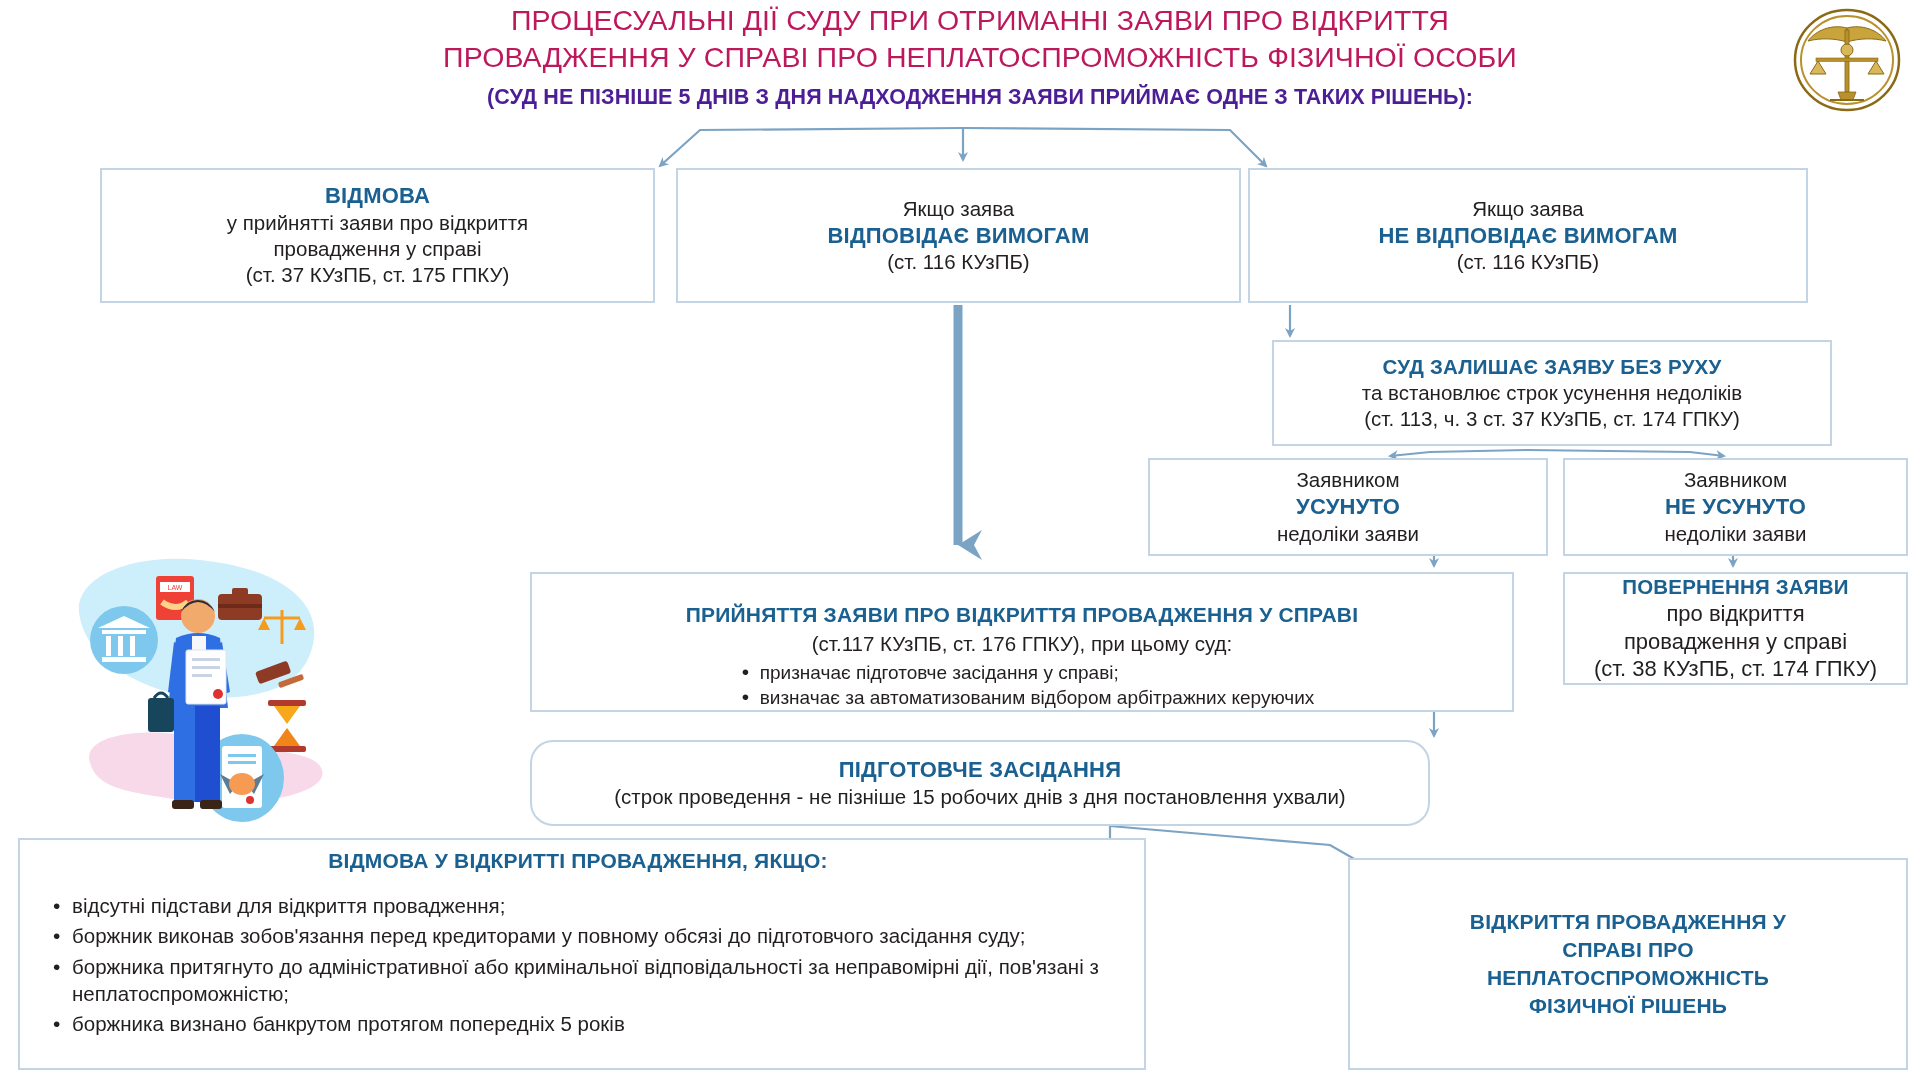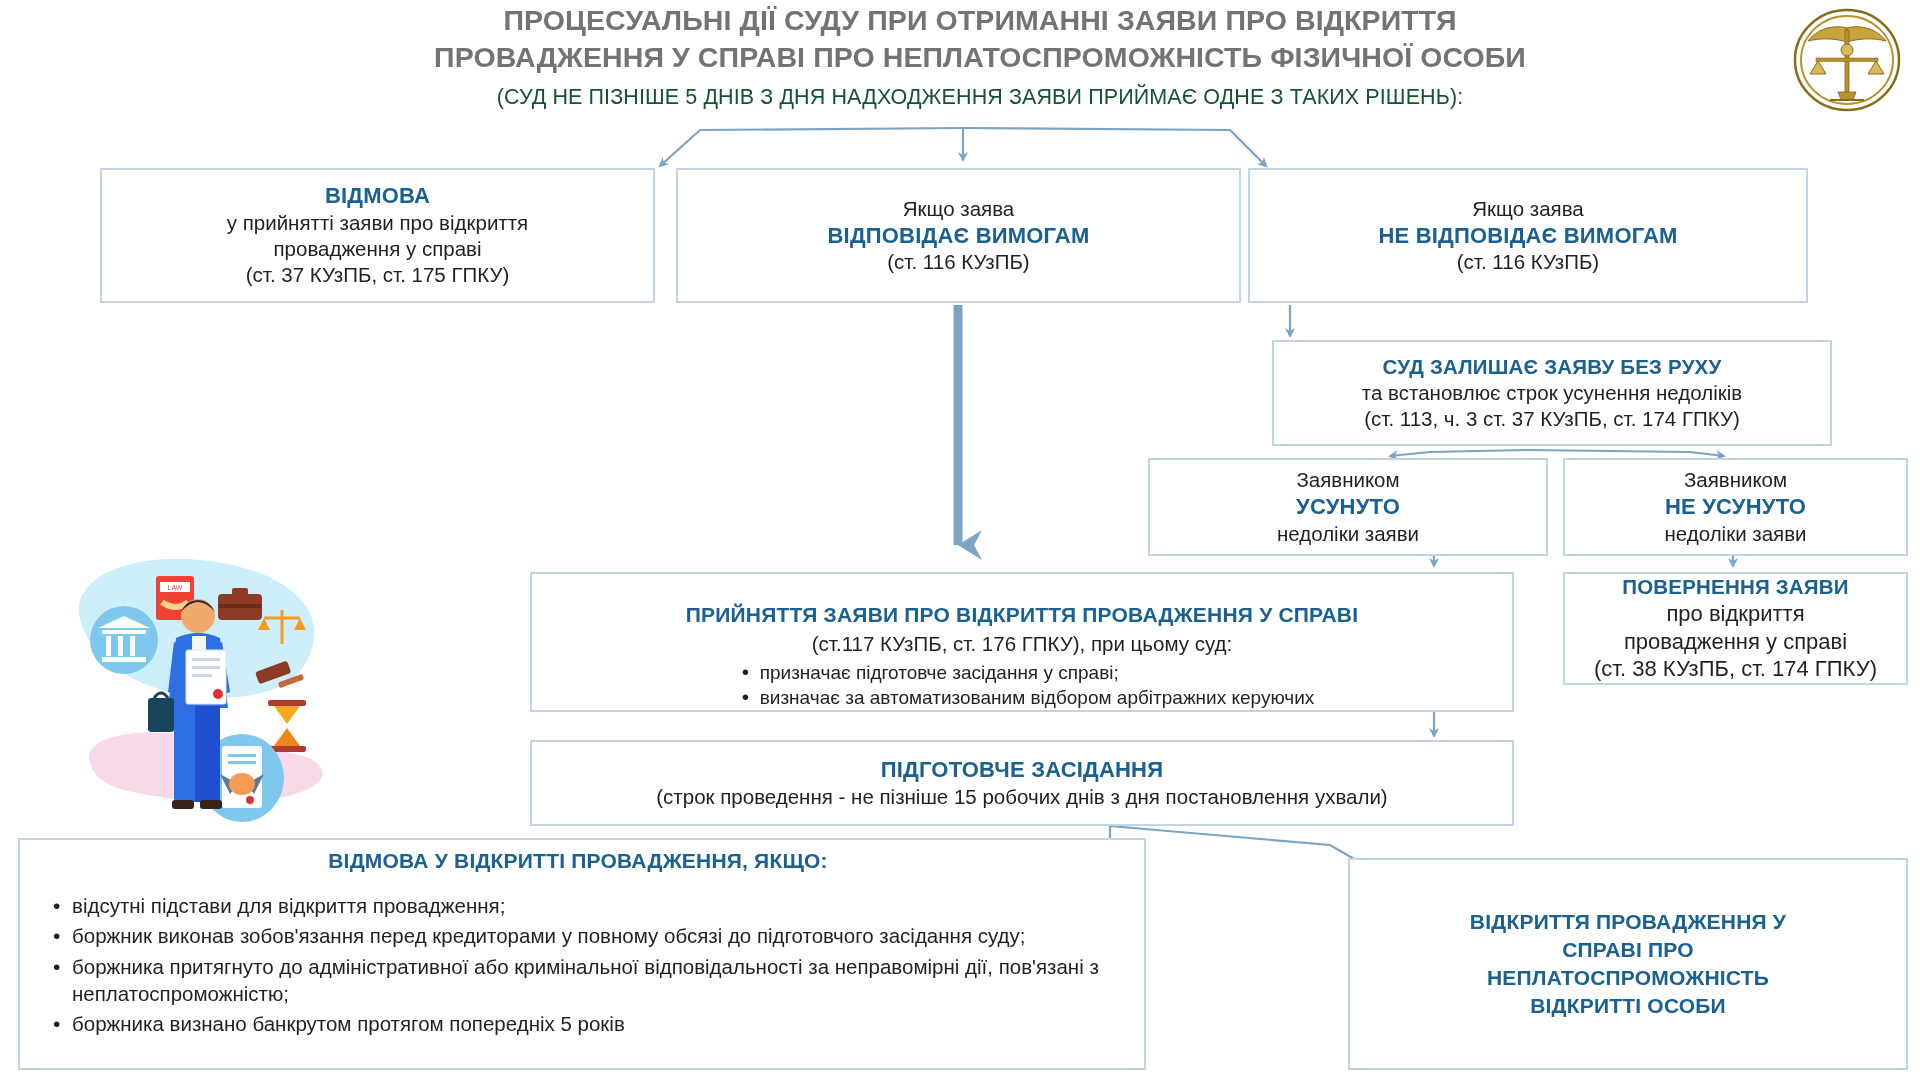--- a/index.html
+++ b/index.html
@@ -31,25 +31,25 @@
     text-align:center;
     letter-spacing:.2px;
   }
   .box .sub{ text-align:center; color:#231f20; }
 
   
   #titleWrap{
     position:absolute;left:330px;top:2px;width:1300px;text-align:center;
   }
   #titleWrap .t1,#titleWrap .t2{
-    color:#737373;font-weight:bold;font-size:28.5px;line-height:1.30;
+    color:#be185d;font-weight:normal;font-size:28.5px;line-height:1.30;
     letter-spacing:.1px;
   }
   #titleWrap .t3{
-    color:#14532d;font-weight:normal;font-size:21.5px;margin-top:9px;letter-spacing:.1px;
+    color:#4c1d95;font-weight:bold;font-size:21.5px;margin-top:9px;letter-spacing:.1px;
   }
 
   
   #emblem{
     position:absolute;right:18px;top:8px;width:110px;height:104px;
   }
 
   
   #arrows{position:absolute;left:0;top:0;width:1920px;height:1080px;pointer-events:none;}
 
@@ -58,21 +58,21 @@
 
   
   #b-refusal   {left:100px; top:168px;  width:555px;  height:135px;}
   #b-meets     {left:676px; top:168px;  width:565px;  height:135px;}
   #b-notmeet   {left:1248px;top:168px;  width:560px;  height:135px;}
   #b-noMotion  {left:1248px;top:340px;  width:560px;  height:106px;margin-left:24px;}
   #b-fixed     {left:1148px;top:458px;  width:400px;  height:98px;}
   #b-notfixed  {left:1563px;top:458px;  width:345px;  height:98px;}
   #b-return    {left:1563px;top:572px;  width:345px;  height:113px;}
   #b-accept    {left:530px; top:572px;  width:984px;  height:140px;}
-  #b-prep      {left:530px; top:740px;  width:984px;  height:86px;}
+  #b-prep      {left:530px; top:740px;  width:900px;  height:86px;border-radius:23px;}
   #b-deny      {left:18px;  top:838px;  width:1128px; height:232px;}
   #b-open      {left:1348px;top:858px;  width:560px;  height:212px;}
 
   .fs-ttl-22{font-size:22px;}
   .fs-ttl-20{font-size:20.5px;}
   .fs-body-20{font-size:20.5px;}
   .fs-body-19{font-size:22px;}
 
   
   #b-deny{padding:4px 22px 8px 14px;justify-content:flex-start;}
@@ -309,16 +309,16 @@
       <li>боржник виконав зобов'язання перед кредиторами у повному обсязі до підготовчого засідання суду;</li>
       <li>боржника притягнуто до адміністративної або кримінальної відповідальності за неправомірні дії, пов'язані з неплатоспроможністю;</li>
       <li>боржника визнано банкрутом протягом попередніх 5 років</li>
     </ul>
   </div>
 
   <div class="box" id="b-open">
     <div class="ttl">ВІДКРИТТЯ ПРОВАДЖЕННЯ У</div>
     <div class="ttl">СПРАВІ ПРО</div>
     <div class="ttl">НЕПЛАТОСПРОМОЖНІСТЬ</div>
-    <div class="ttl">ВІДКРИТТІ ОСОБИ</div>
+    <div class="ttl">ФІЗИЧНОЇ РІШЕНЬ</div>
   </div>
 
 </div>
 
 </body></html>

